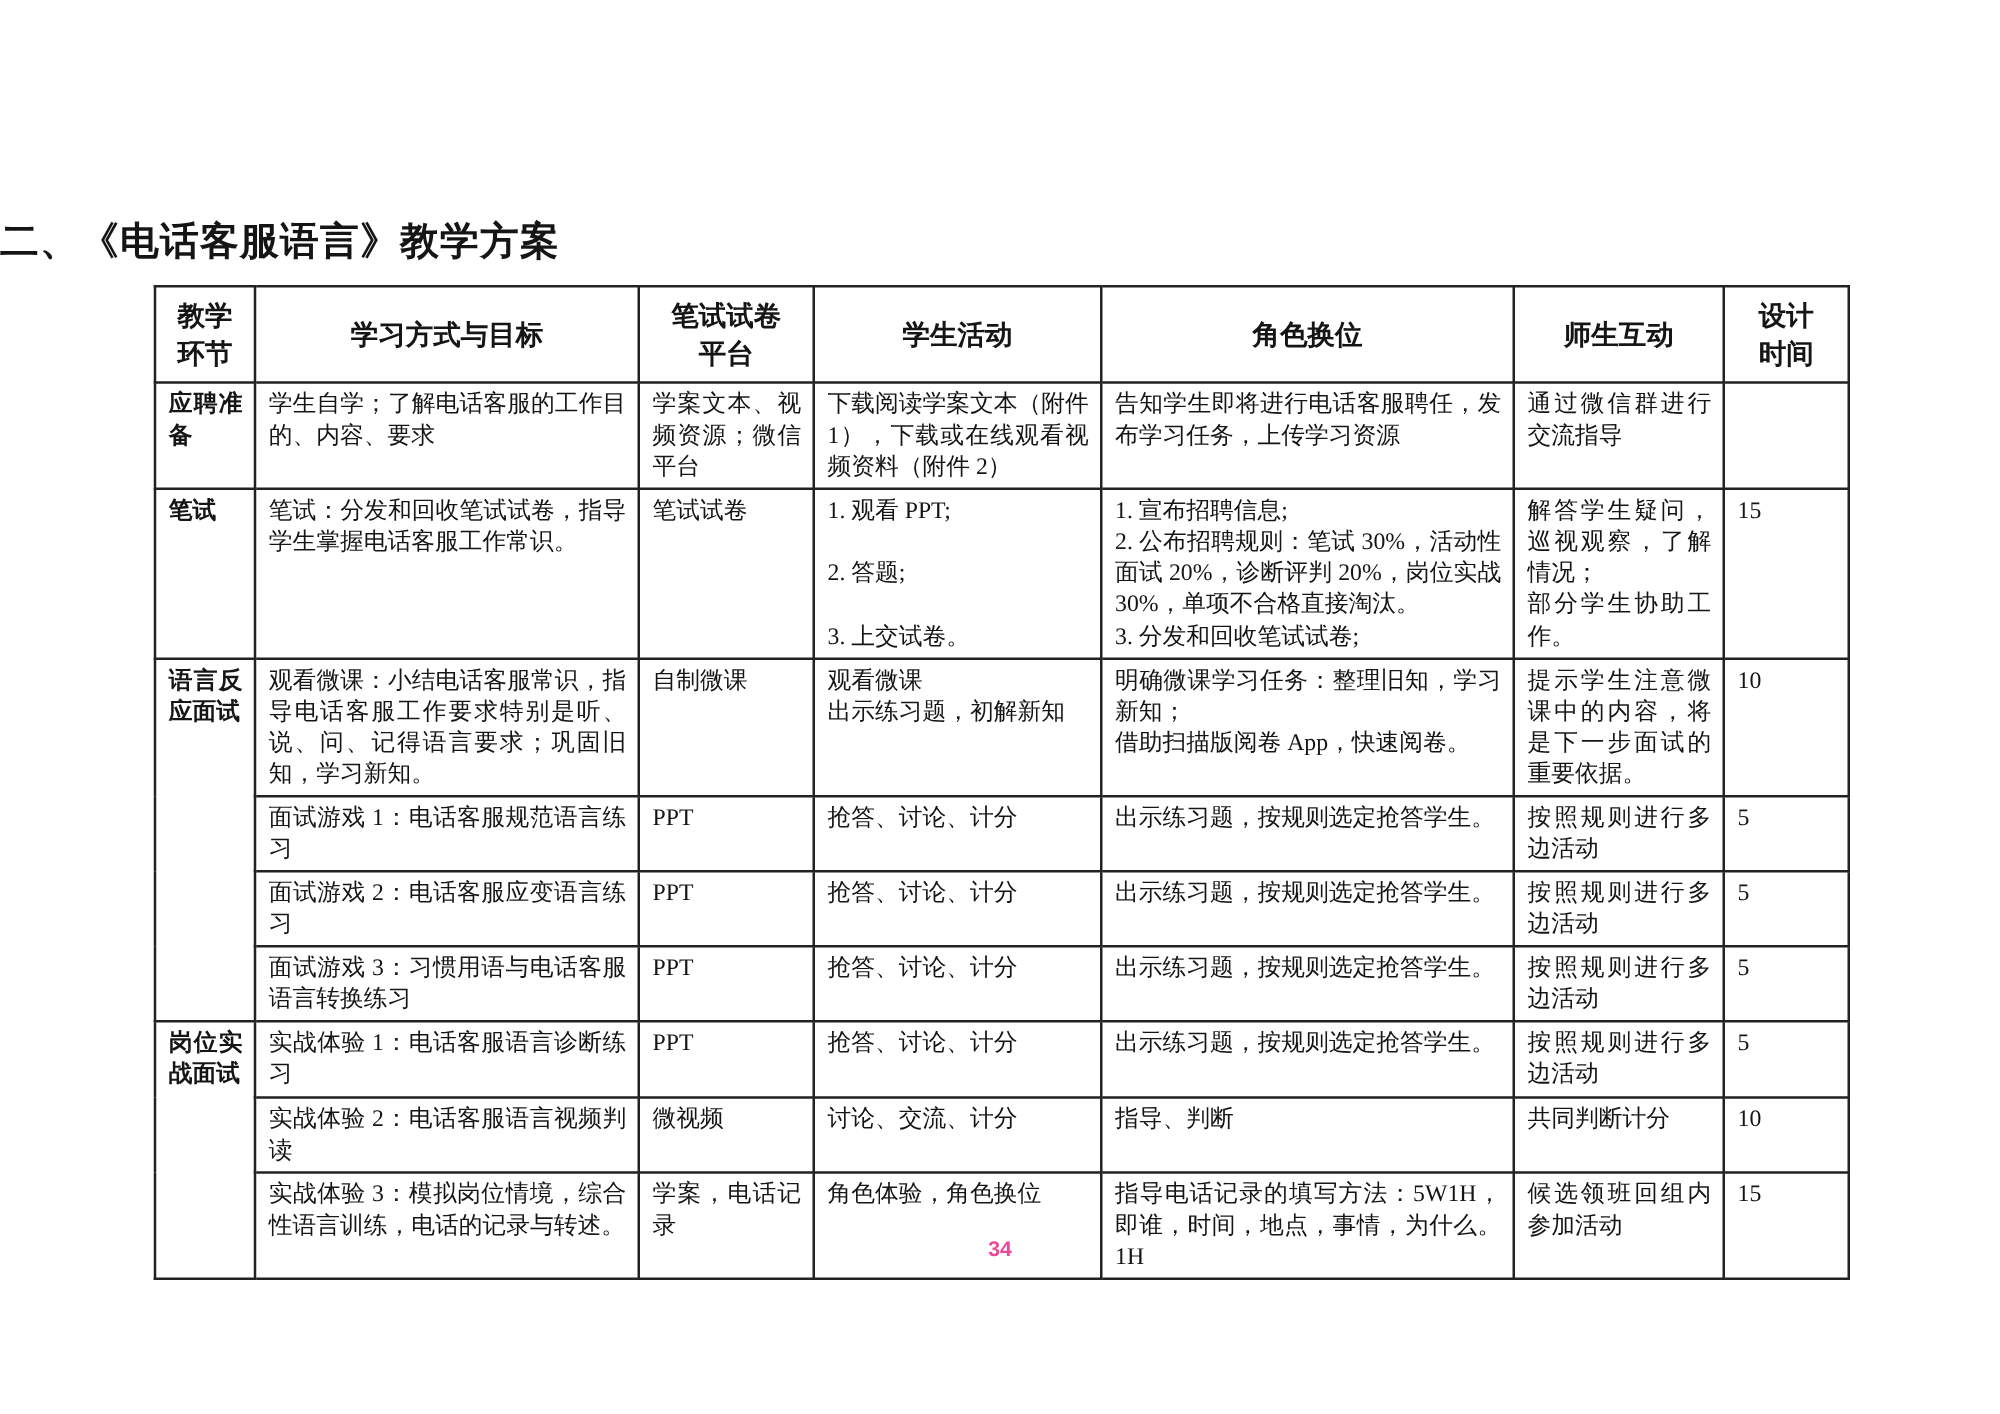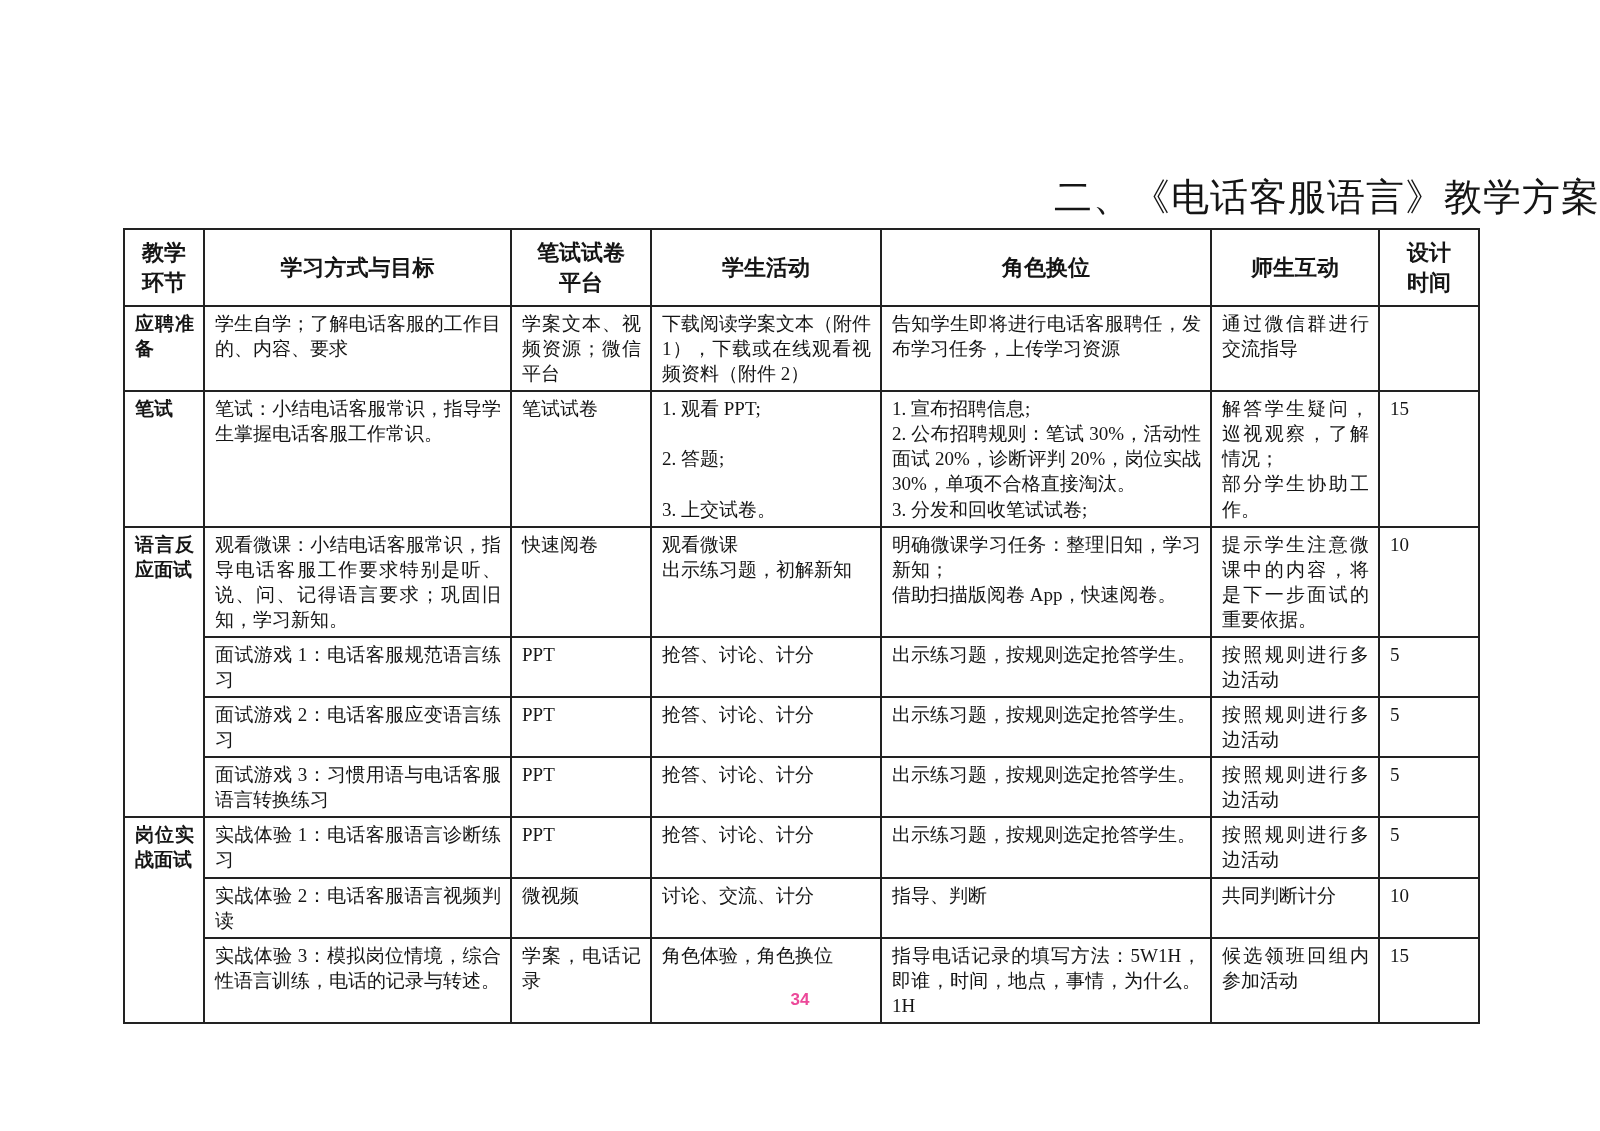--- a/index.html
+++ b/index.html
@@ -6,22 +6,22 @@
   .page {
     position:relative;
     width:1600px; height:1131px;
     background:#ffffff;
     font-family:"Liberation Serif","DejaVu Serif",serif;
     color:#151515;
     overflow:hidden;
   }
   .doc-title {
     position:absolute; top:172px; left:0; width:100%;
-    text-align:right;
-    font-size:38px; font-weight:normal;
+    text-align:left;
+    font-size:31px; font-weight:bold;
     letter-spacing:1px;
   }
   table.plan {
     position:absolute; left:123px; top:228px;
     width:1355px;
     border-collapse:collapse;
     table-layout:fixed;
   }
   table.plan th, table.plan td {
     border:2px solid #222;
@@ -104,39 +104,39 @@
         <td>学生自学；了解电话客服的工作目的、内容、要求</td>
         <td>学案文本、视频资源；微信平台</td>
         <td>下载阅读学案文本（附件 1），下载或在线观看视频资料（附件 2）</td>
         <td>告知学生即将进行电话客服聘任，发布学习任务，上传学习资源</td>
         <td>通过微信群进行交流指导</td>
         <td class="time"></td>
       </tr>
 
       <tr style="height:129px">
         <td class="stage">笔试</td>
-        <td>笔试：小结电话客服常识，指导学生掌握电话客服工作常识。</td>
+        <td>笔试：分发和回收笔试试卷，指导学生掌握电话客服工作常识。</td>
         <td>笔试试卷</td>
         <td>1. 观看 PPT;
 
 2. 答题;
 
 3. 上交试卷。</td>
         <td>1. 宣布招聘信息;
 2. 公布招聘规则：笔试 30%，活动性面试 20%，诊断评判 20%，岗位实战 30%，单项不合格直接淘汰。
 3. 分发和回收笔试试卷;</td>
         <td>解答学生疑问，巡视观察，了解情况；
 部分学生协助工作。</td>
         <td class="time">15</td>
       </tr>
 
       <tr style="height:103px">
         <td class="stage" rowspan="4">语言反应面试</td>
         <td>观看微课：小结电话客服常识，指导电话客服工作要求特别是听、说、问、记得语言要求；巩固旧知，学习新知。</td>
-        <td>快速阅卷</td>
+        <td>自制微课</td>
         <td>观看微课
 出示练习题，初解新知</td>
         <td>明确微课学习任务：整理旧知，学习新知；
 借助扫描版阅卷 App，快速阅卷。</td>
         <td>提示学生注意微课中的内容，将是下一步面试的重要依据。</td>
         <td class="time">10</td>
       </tr>
       <tr style="height:52px">
         <td>面试游戏 1：电话客服规范语言练习</td>
         <td>PPT</td>

